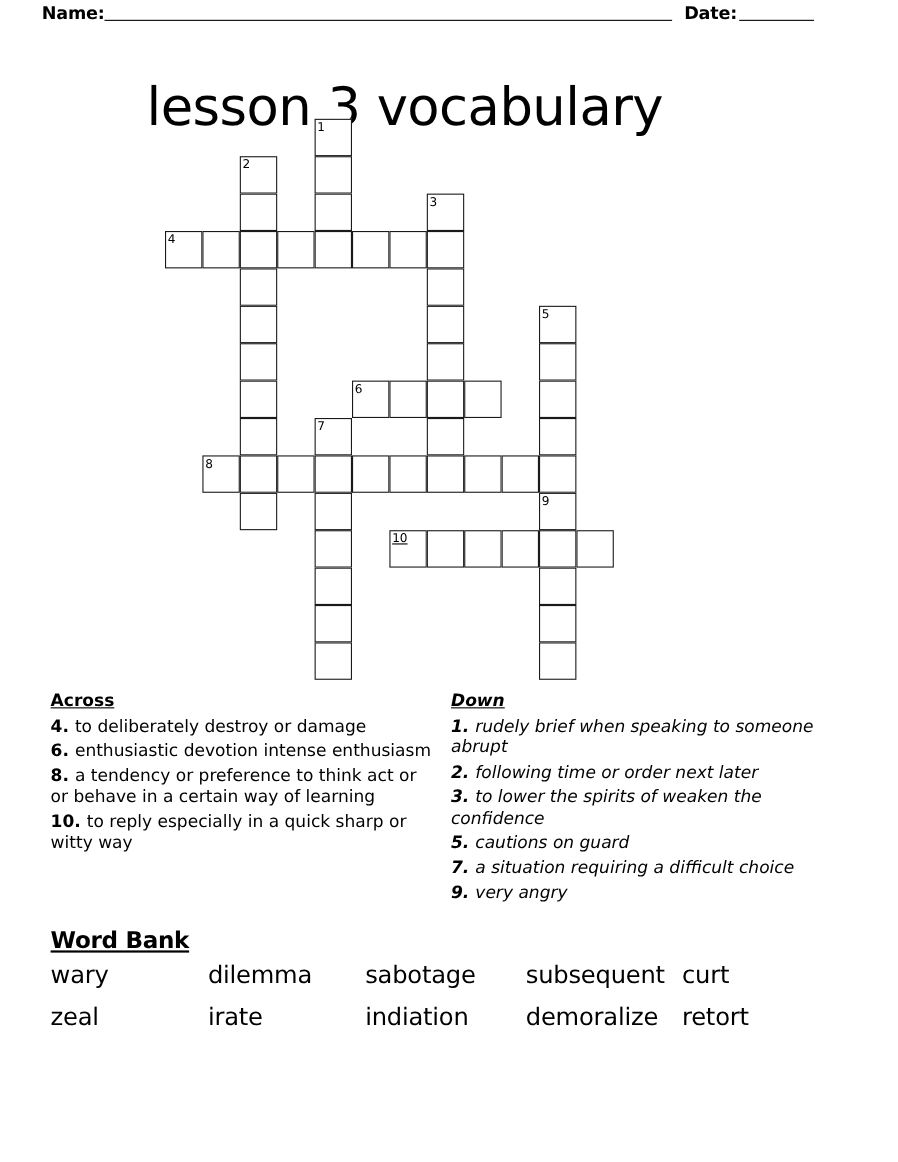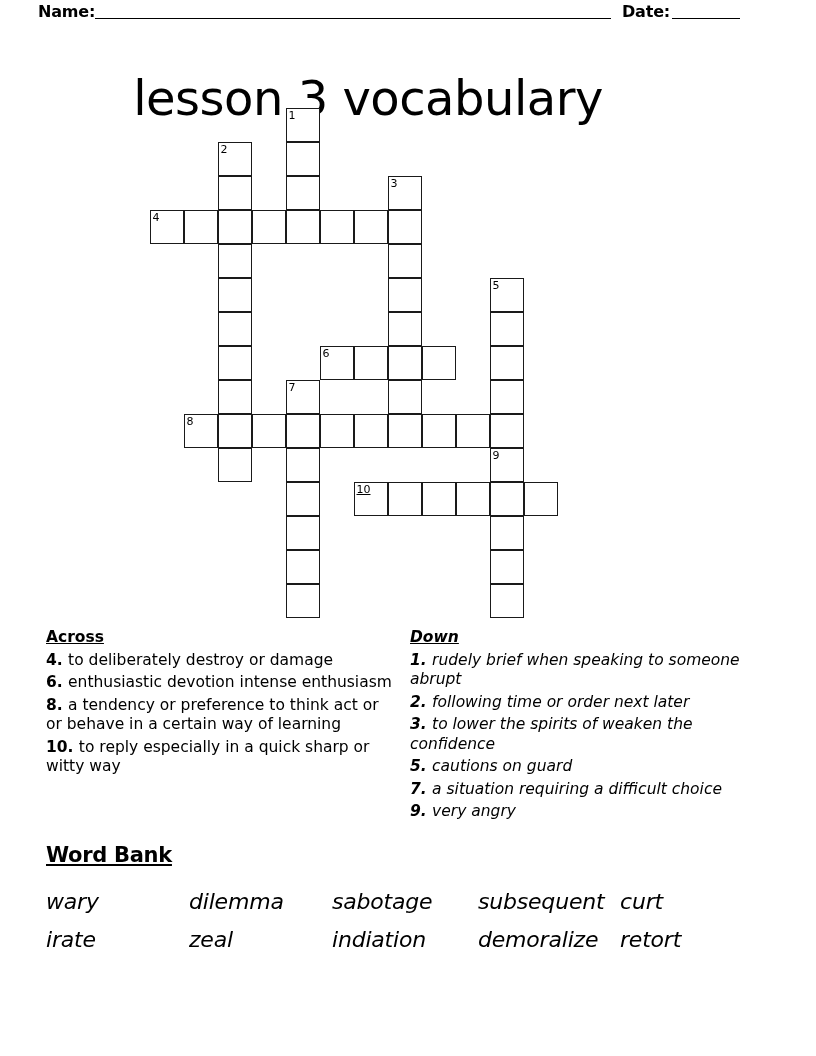--- a/index.html
+++ b/index.html
@@ -139,26 +139,25 @@
     position: absolute;
     left: 46px;
     top: 843px;
     width: 730px;
   }
   .wordbank-heading {
     font-size: 21px;
     font-weight: bold;
     text-decoration: underline;
     display: block;
-    margin-bottom: 22px;
+    margin-bottom: 8px;
     letter-spacing: -0.3px;
   }
   .wordbank-grid {
     display: block;
-    font-style: italic;
   }
   .wb-row {
     display: flex;
     align-items: baseline;
     height: 38px;
   }
   .wb-word {
     font-size: 22px;
     font-weight: normal;
     letter-spacing: -0.2px;
@@ -282,20 +281,20 @@
   <span class="wordbank-heading">Word Bank</span>
   <div class="wordbank-grid" id="wordbank-grid">
       <div class="wb-row">
         <span class="wb-word wb-c0">wary</span>
         <span class="wb-word wb-c1">dilemma</span>
         <span class="wb-word wb-c2">sabotage</span>
         <span class="wb-word wb-c3">subsequent</span>
         <span class="wb-word wb-c4">curt</span>
       </div>
       <div class="wb-row">
+        <span class="wb-word wb-c0">zeal</span>
         <span class="wb-word wb-c1">irate</span>
-        <span class="wb-word wb-c0">zeal</span>
         <span class="wb-word wb-c2">indiation</span>
         <span class="wb-word wb-c3">demoralize</span>
         <span class="wb-word wb-c4">retort</span>
       </div>
     </div>
 </div>
 
 </body></html>

